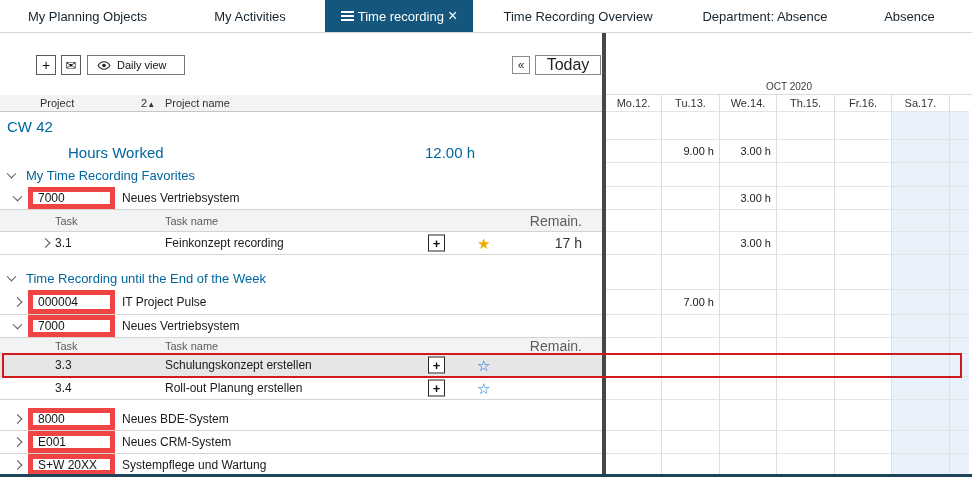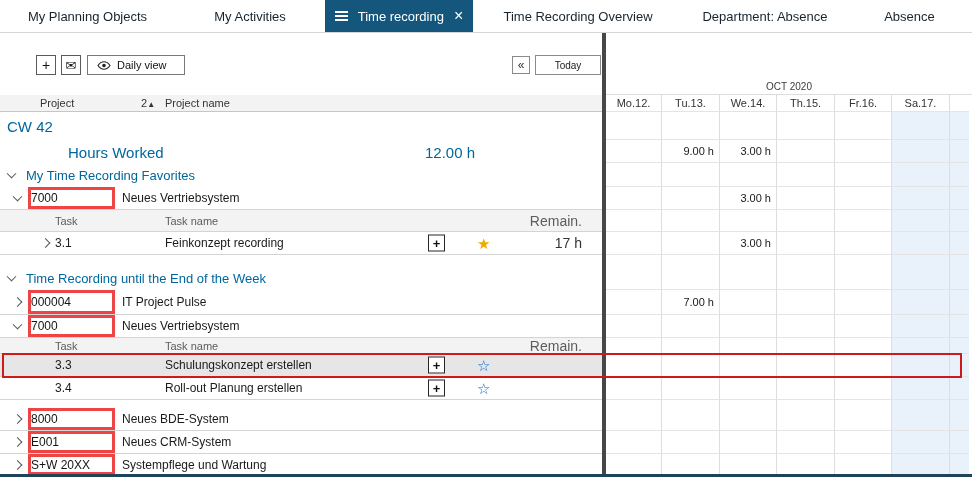--- a/index.html
+++ b/index.html
@@ -2,30 +2,30 @@
 <html><head>
 <meta charset="utf-8">
 <style>
   *{margin:0;padding:0;box-sizing:border-box}
   body{font-family:"Liberation Sans",sans-serif;background:#fff}
   .app{position:relative;width:972px;height:477px;background:#fff;overflow:hidden;font-size:12px;color:#1a1a1a}
 
   
   .tabbar{position:absolute;top:0;left:0;width:972px;height:33px;display:flex;border-bottom:1px solid #d6d6d6;background:#fff;z-index:20}
   .tab{display:flex;align-items:center;justify-content:center;font-size:13px;color:#17242e;cursor:pointer}
-  .tab.active{background:#15567c;color:#fff;gap:10px}
+  .tab.active{background:#15567c;color:#fff;gap:4px}
   .xicon{font-size:16px;line-height:1}
   .burger{display:flex;flex-direction:column;gap:2px}
   .burger i{display:block;width:13px;height:2px;background:#fff}
 
   
   .sqbtn{position:absolute;width:20px;height:20px;background:#fff;border:1px solid #5a5a5a;display:flex;align-items:center;justify-content:center;font-size:14px;color:#111;z-index:10}
   .viewbox{position:absolute;left:87px;top:55px;height:20px;min-width:98px;border:1px solid #787878;background:#fff;display:flex;align-items:center;gap:6px;padding:0 9px;font-size:11px;color:#111;z-index:10}
   .navprev{position:absolute;left:512px;top:56px;width:18px;height:18px;border:1px solid #8a8a8a;background:#fff;display:flex;align-items:center;justify-content:center;font-size:12px;color:#333;z-index:10}
-  .todaybtn{position:absolute;left:535px;top:55px;width:66px;height:20px;border:1px solid #8a8a8a;background:#fff;display:flex;align-items:center;justify-content:center;font-size:10px;color:#222;z-index:10}
+  .todaybtn{position:absolute;left:535px;top:55px;width:66px;height:20px;border:1px solid #8a8a8a;background:#fff;display:flex;align-items:center;justify-content:center;font-size:16px;color:#222;z-index:10}
 
   
   .monthrow{position:absolute;left:606px;top:78px;width:366px;height:17px;border-bottom:1px solid #dcdcdc;display:flex;align-items:center;justify-content:center;font-size:10px;color:#3a3a3a}
 
   
   .row{position:absolute;left:0;width:972px;display:flex}
   .lp{flex:none;width:606px;position:relative}
   .bb{border-bottom:1px solid #d4d4d4}
   .lp-gray{background:#f3f3f3}
   .lp-sel{background:#e6e6e6}
@@ -41,21 +41,21 @@
   .f15{font-size:15px}
   .f13{font-size:13px}
   .f11{font-size:11px}
   .gray{color:#5c5c5c}
   .dark{color:#333}
 
   .chev{position:absolute;top:50%;width:7px;height:7px;border-right:1.5px solid #555;border-bottom:1.5px solid #555}
   .chev.down{transform:translateY(-70%) rotate(45deg)}
   .chev.right{transform:translateY(-50%) rotate(-45deg)}
 
-  .idbox{position:absolute;left:28px;top:0;bottom:0;width:87px;border:3px solid #ef4444;display:flex;align-items:center;font-size:12px;color:#141414;background:transparent}
+  .idbox{position:absolute;left:28px;top:0;bottom:0;width:87px;border:5px solid #ef4444;display:flex;align-items:center;padding-left:5px;font-size:12px;color:#141414;background:transparent}
   .plus{position:absolute;left:428px;top:50%;transform:translateY(-50%);width:17px;height:17px;border:1px solid #262626;background:#fff;display:flex;align-items:center;justify-content:center;font-size:13px;font-weight:bold;color:#111;line-height:1}
   .star{position:absolute;left:477px;top:50%;transform:translateY(-50%);font-size:15px;line-height:1}
   .star.on{color:#f0ab00}
   .star.off{color:#0a6ed1}
   .remain{position:absolute;right:24px;top:50%;transform:translateY(-50%);font-size:14px}
 
   
   .divider{position:absolute;left:602px;top:33px;width:4px;height:441px;background:#474747;z-index:25}
   .selbox{position:absolute;left:2px;top:353px;width:960px;height:25px;border:2px solid #ce1a1a;z-index:30;pointer-events:none}
   .botbar{position:absolute;left:0;top:474px;width:972px;height:3px;background:#1f4459;z-index:35}

